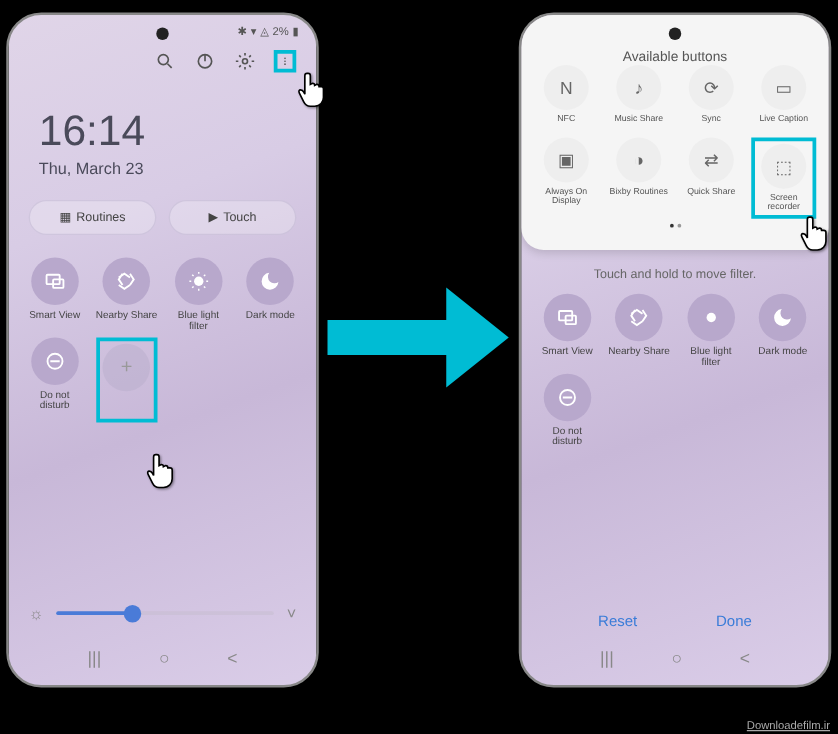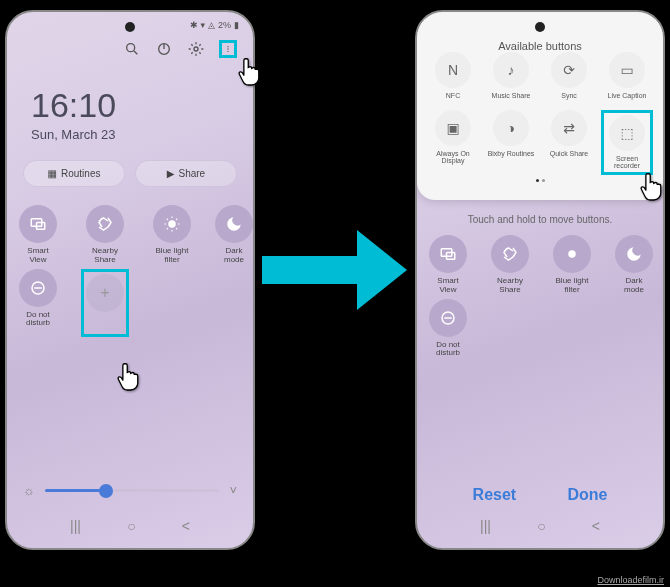--- a/index.html
+++ b/index.html
@@ -27,21 +27,21 @@
 
 .highlight-box { border: 3px solid #00bcd4; }
 
 .clock { padding: 20px 24px 10px; color: #4a4a5a; }
 .clock-time { font-size: 34px; font-weight: 300; }
 .clock-date { font-size: 13px; margin-top: 2px; }
 
 .btn-row { display: flex; gap: 10px; padding: 8px 16px; }
 .pill-btn { flex: 1; background: rgba(255,255,255,0.25); border: 1px solid rgba(180,170,200,0.4); border-radius: 20px; padding: 7px; font-size: 10px; color: #444; display: flex; align-items: center; justify-content: center; gap: 4px; }
 
-.tile-grid { display: grid; grid-template-columns: repeat(4, 1fr); gap: 4px 24px; padding: 10px 12px; }
+.tile-grid { display: grid; grid-template-columns: repeat(4, 1fr); gap: 4px 8px; padding: 10px 12px; }
 .tile { display: flex; flex-direction: column; align-items: center; gap: 4px; }
 .tile-circle { width: 38px; height: 38px; border-radius: 50%; background: #b8a8cc; display: flex; align-items: center; justify-content: center; color: #fff; font-size: 16px; }
 .tile-circle.empty { background: rgba(180,170,200,0.4); color: #999; }
 .tile-label { font-size: 8px; color: #444; text-align: center; line-height: 1.1; min-height: 16px; }
 
 .slider-area { position: absolute; bottom: 50px; left: 16px; right: 16px; display: flex; align-items: center; gap: 10px; }
 .slider-track { flex: 1; height: 3px; background: rgba(200,190,210,0.6); border-radius: 2px; position: relative; }
 .slider-fill { position: absolute; left: 0; width: 35%; height: 100%; background: #4a7bd8; border-radius: 2px; }
 .slider-thumb { position: absolute; left: 35%; top: 50%; transform: translate(-50%,-50%); width: 14px; height: 14px; background: #4a7bd8; border-radius: 50%; }
 .slider-ic { color: #888; font-size: 13px; }
@@ -53,21 +53,21 @@
 .panel-top { background: #f5f5f5; border-radius: 0 0 18px 18px; padding: 28px 10px 14px; box-shadow: 0 2px 8px rgba(0,0,0,0.15); }
 .panel-title { text-align: center; font-size: 11px; color: #555; }
 .panel-grid { display: grid; grid-template-columns: repeat(4, 1fr); gap: 10px 6px; }
 .ptile { display: flex; flex-direction: column; align-items: center; gap: 4px; }
 .ptile-circle { width: 36px; height: 36px; border-radius: 50%; background: #eeeeee; display: flex; align-items: center; justify-content: center; color: #666; font-size: 14px; }
 .ptile-label { font-size: 7px; color: #555; text-align: center; line-height: 1.1; }
 
 .hint-text { text-align: center; font-size: 10px; color: #666; padding: 14px 0 6px; }
 
 .bottom-btns { position: absolute; bottom: 44px; left: 0; right: 0; display: flex; justify-content: space-around; padding: 0 30px; }
-.bottom-btns div { color: #3a7cd8; font-size: 16px; font-weight: 700; }
+.bottom-btns div { color: #3a7cd8; font-size: 12px; font-weight: 400; }
 
 .watermark { position: absolute; bottom: 2px; right: 6px; font-size: 9px; color: #aaa; text-decoration: underline; }
 
 
 .arrow { position: absolute; left: 262px; top: 230px; width: 150px; height: 80px; }
 .arrow-body { position: absolute; top: 26px; left: 0; width: 100px; height: 28px; background: #00bcd4; }
 .arrow-head { position: absolute; top: 0; left: 95px; width: 0; height: 0; border-left: 50px solid #00bcd4; border-top: 40px solid transparent; border-bottom: 40px solid transparent; }
 
 
 .cursor { position: absolute; width: 28px; height: 32px; z-index: 200; pointer-events: none; }
@@ -113,32 +113,32 @@
     <div class="ic highlight-box" style="padding:2px">
         <svg viewBox="0 0 24 24" width="14" height="14" fill="#555">
           <circle cx="12" cy="5" r="2"></circle>
           <circle cx="12" cy="12" r="2"></circle>
           <circle cx="12" cy="19" r="2"></circle>
         </svg>
       </div>
   </div>
 
   <div class="clock">
-    <div class="clock-time">16:10</div>
-    <div class="clock-date">Sun, March 23</div>
+    <div class="clock-time">16:14</div>
+    <div class="clock-date">Thu, March 23</div>
   </div>
 
   <div class="btn-row">
     <div class="pill-btn">
       <span>▦</span>
       <span>Routines</span>
     </div>
     <div class="pill-btn">
       <span>▶</span>
-      <span>Share</span>
+      <span>Touch</span>
     </div>
   </div>
 
   <div class="tile-grid">
     <div class="tile">
       <div class="tile-circle">
           <svg width="18" height="18" viewBox="0 0 24 24" fill="none" stroke="#fff" stroke-width="2">
             <rect x="3" y="5" width="14" height="10" rx="1"></rect>
             <rect x="10" y="10" width="11" height="9" rx="1"></rect>
           </svg>
@@ -250,21 +250,21 @@
           <div class="ptile-circle">⬚</div>
           <div class="ptile-label">Screen recorder</div>
         </div>
     </div>
     <div class="dots">
         <span class="active"></span>
         <span></span>
       </div>
   </div>
 
-  <div class="hint-text">Touch and hold to move buttons.</div>
+  <div class="hint-text">Touch and hold to move filter.</div>
 
   <div class="tile-grid" style="padding-top:4px">
     <div class="tile">
         <div class="tile-circle">
           <svg width="18" height="18" viewBox="0 0 24 24" fill="none" stroke="#fff" stroke-width="2">
             <rect x="3" y="5" width="14" height="10" rx="1"></rect>
             <rect x="10" y="10" width="11" height="9" rx="1"></rect>
           </svg>
         </div>
         <div class="tile-label">Smart View</div>

